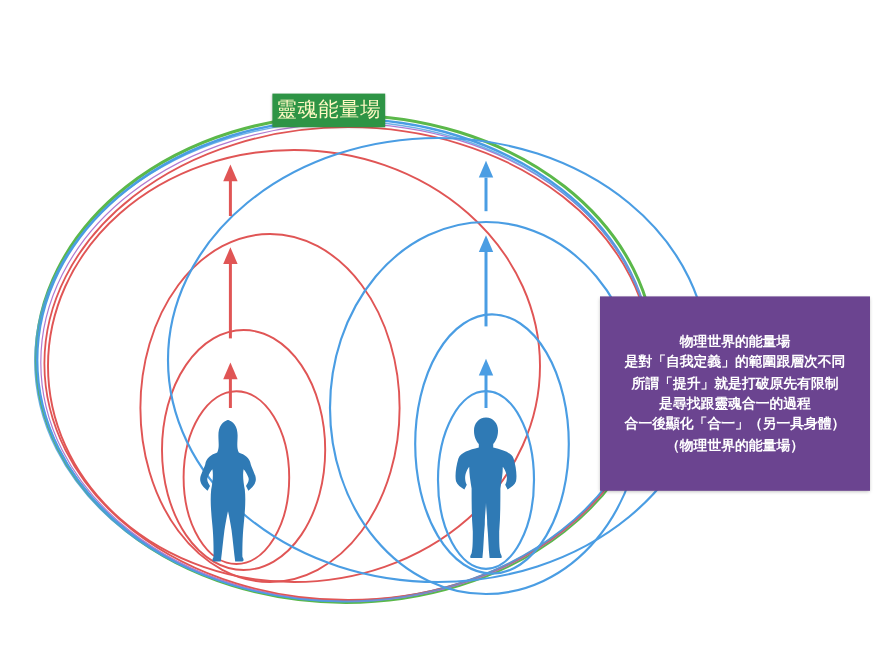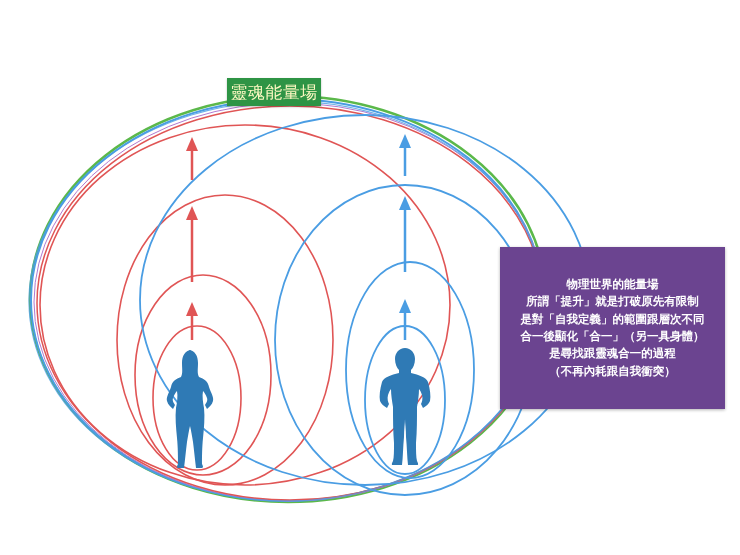--- a/index.html
+++ b/index.html
@@ -69,18 +69,18 @@
 
   <g fill="#2f7ab5">
     <path d="M405,348 c-6,0 -10,5 -10,11 c0,5 2,9 4,11 l0,3 c-8,2 -15,4 -17,9 c-2,7 -3,14 -2,19 c1,3 4,5 7,7 l2,-4 c-1,-2 -2,-5 -1,-9 c1,-3 2,-5 3,-6 c0,6 1,12 2,18 c0,12 0,24 1,36 c0,8 0,14 -1,18 c-1,2 -2,4 0,4 l9,0 c1,-8 1,-18 2,-28 c0,-8 1,-14 1,-18 c0,4 1,10 1,18 c1,10 1,20 2,28 l9,0 c2,0 1,-2 0,-4 c-1,-4 -1,-10 -1,-18 c1,-12 1,-24 1,-36 c1,-6 2,-12 2,-18 c1,1 2,3 3,6 c1,4 0,7 -1,9 l2,4 c3,-2 6,-4 7,-7 c1,-5 0,-12 -2,-19 c-2,-5 -9,-7 -17,-9 l0,-3 c2,-2 4,-6 4,-11 c0,-6 -4,-11 -10,-11 z"></path>
   </g>
 </svg>
 
 <div class="title-badge">靈魂能量場</div>
 
 <div class="info-box">
   <div class="info-line">物理世界的能量場</div>
+  <div class="info-line">是對「自我定義」的範圍跟層次不同</div>
   <div class="info-line">所謂「提升」就是打破原先有限制</div>
-  <div class="info-line">是對「自我定義」的範圍跟層次不同</div>
+  <div class="info-line">是尋找跟靈魂合一的過程</div>
   <div class="info-line">合一後顯化「合一」（另一具身體）</div>
-  <div class="info-line">是尋找跟靈魂合一的過程</div>
-  <div class="info-line">（不再內耗跟自我衝突）</div>
+  <div class="info-line">（物理世界的能量場）</div>
 </div>
 
 </body></html>

